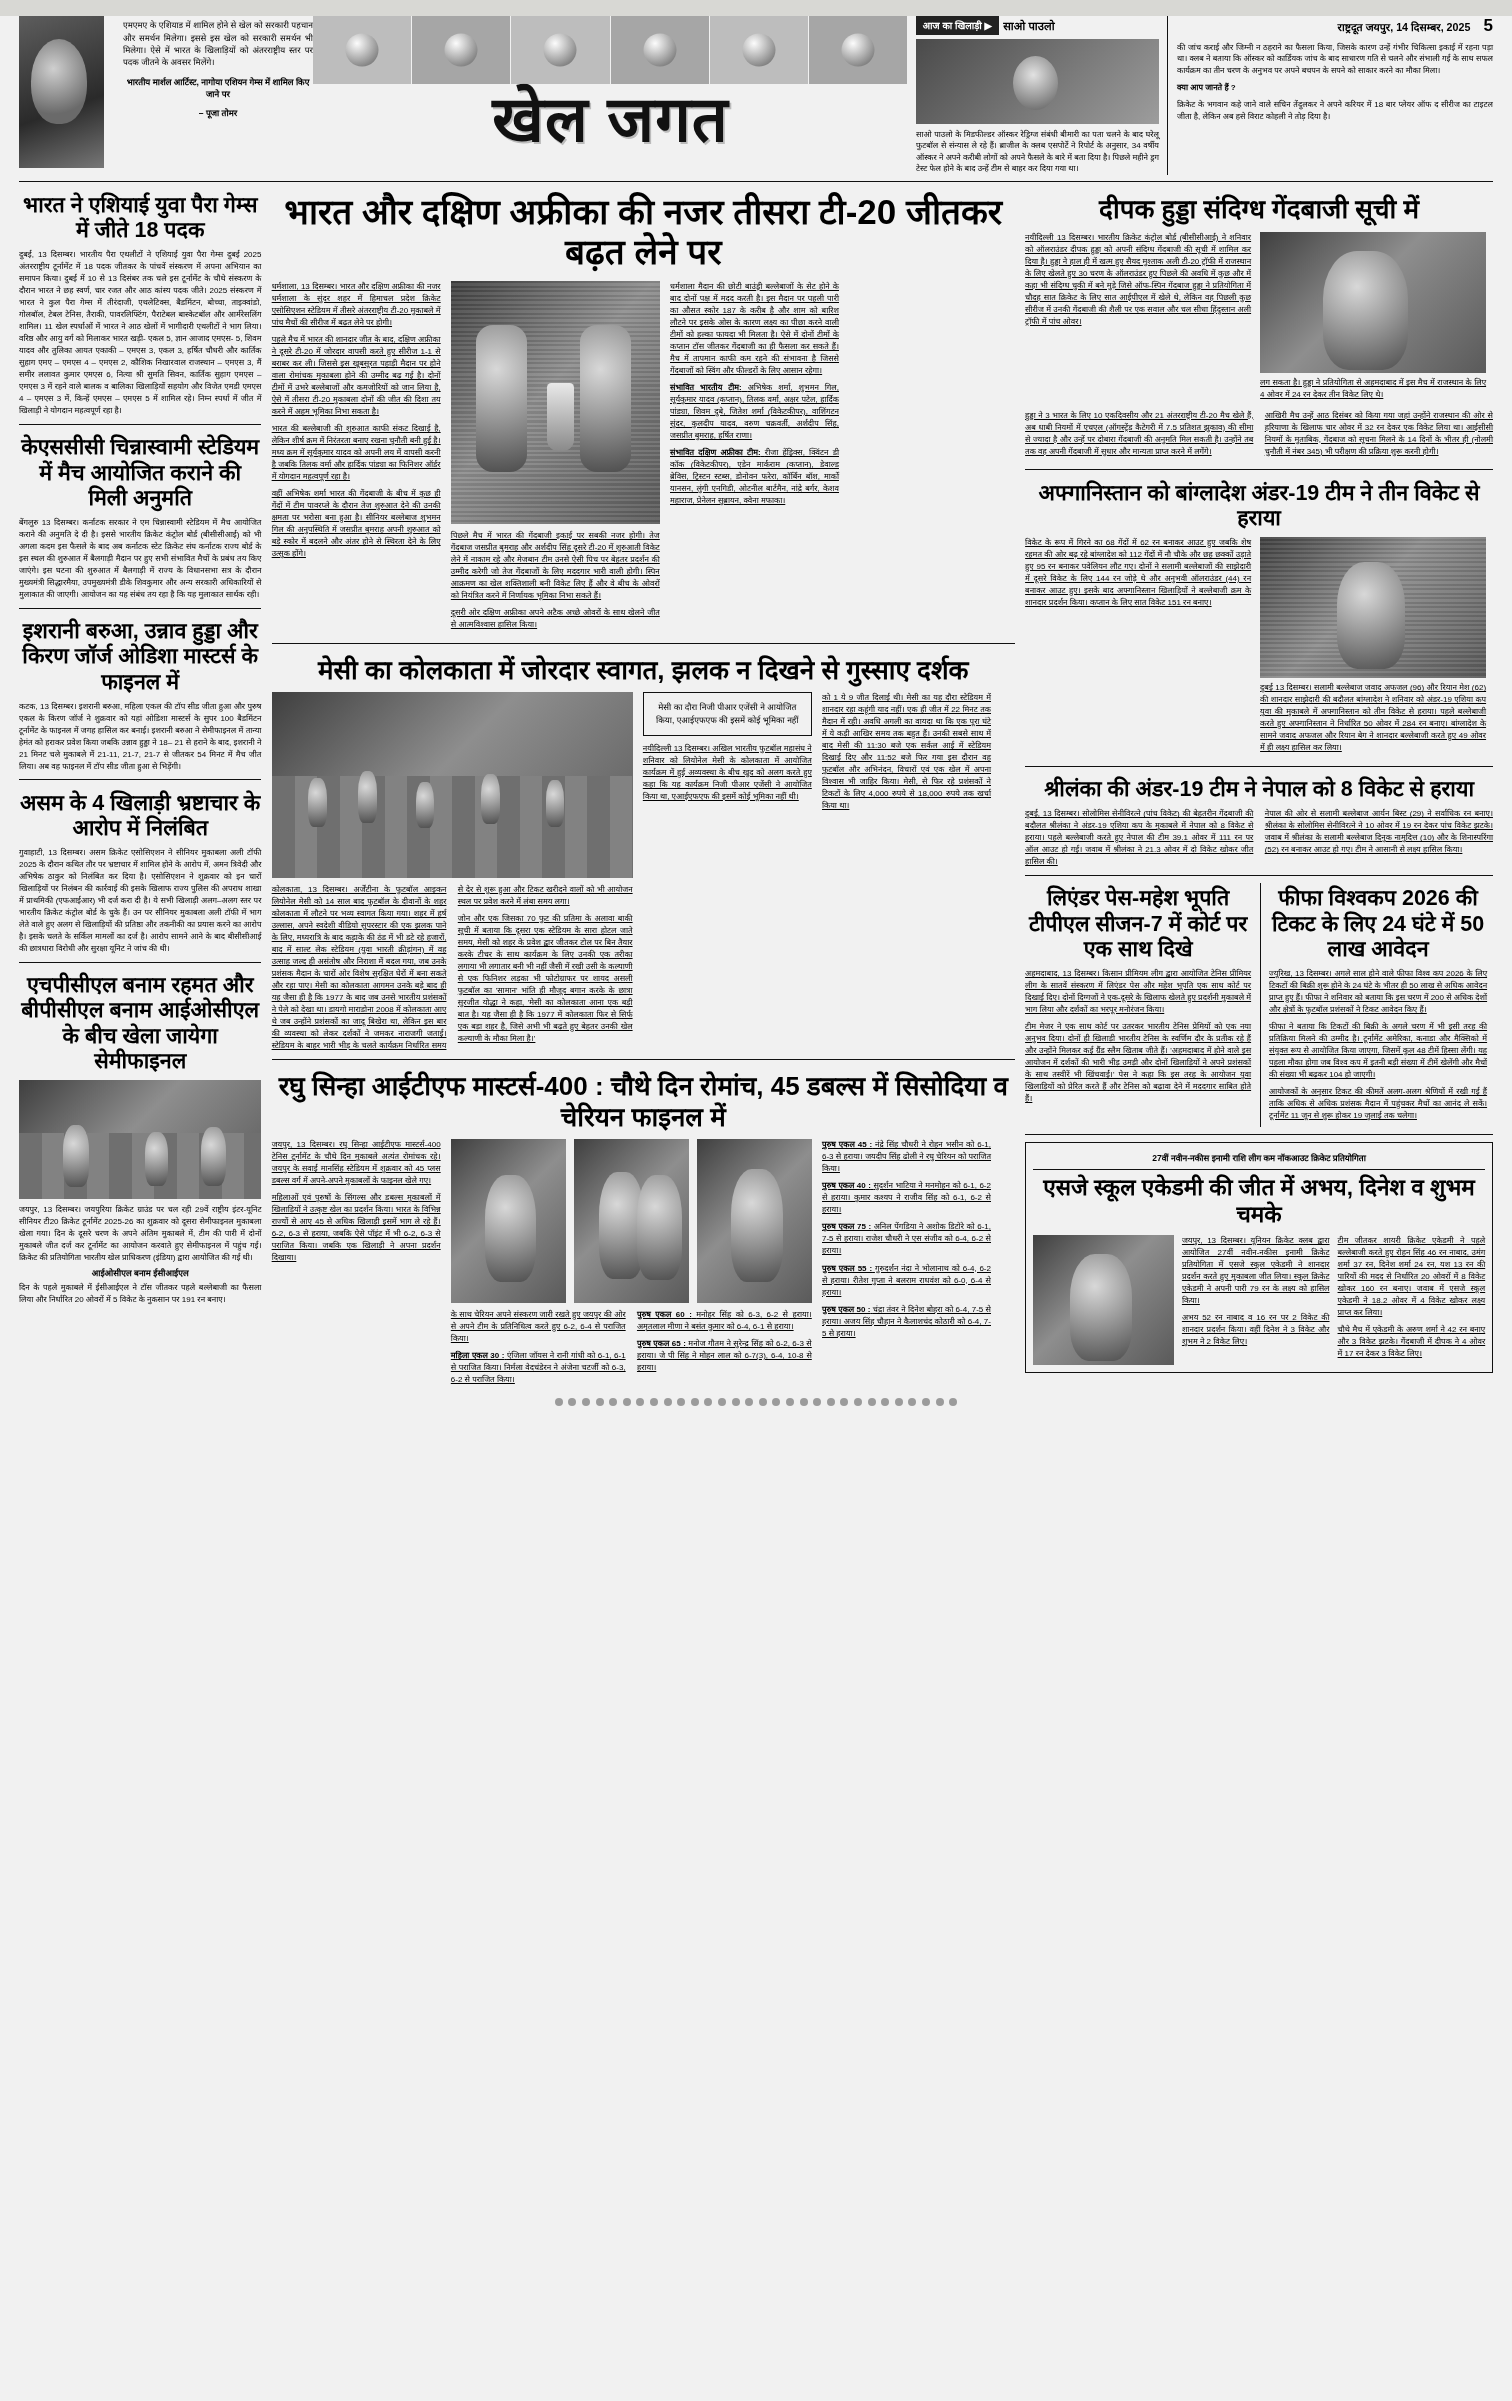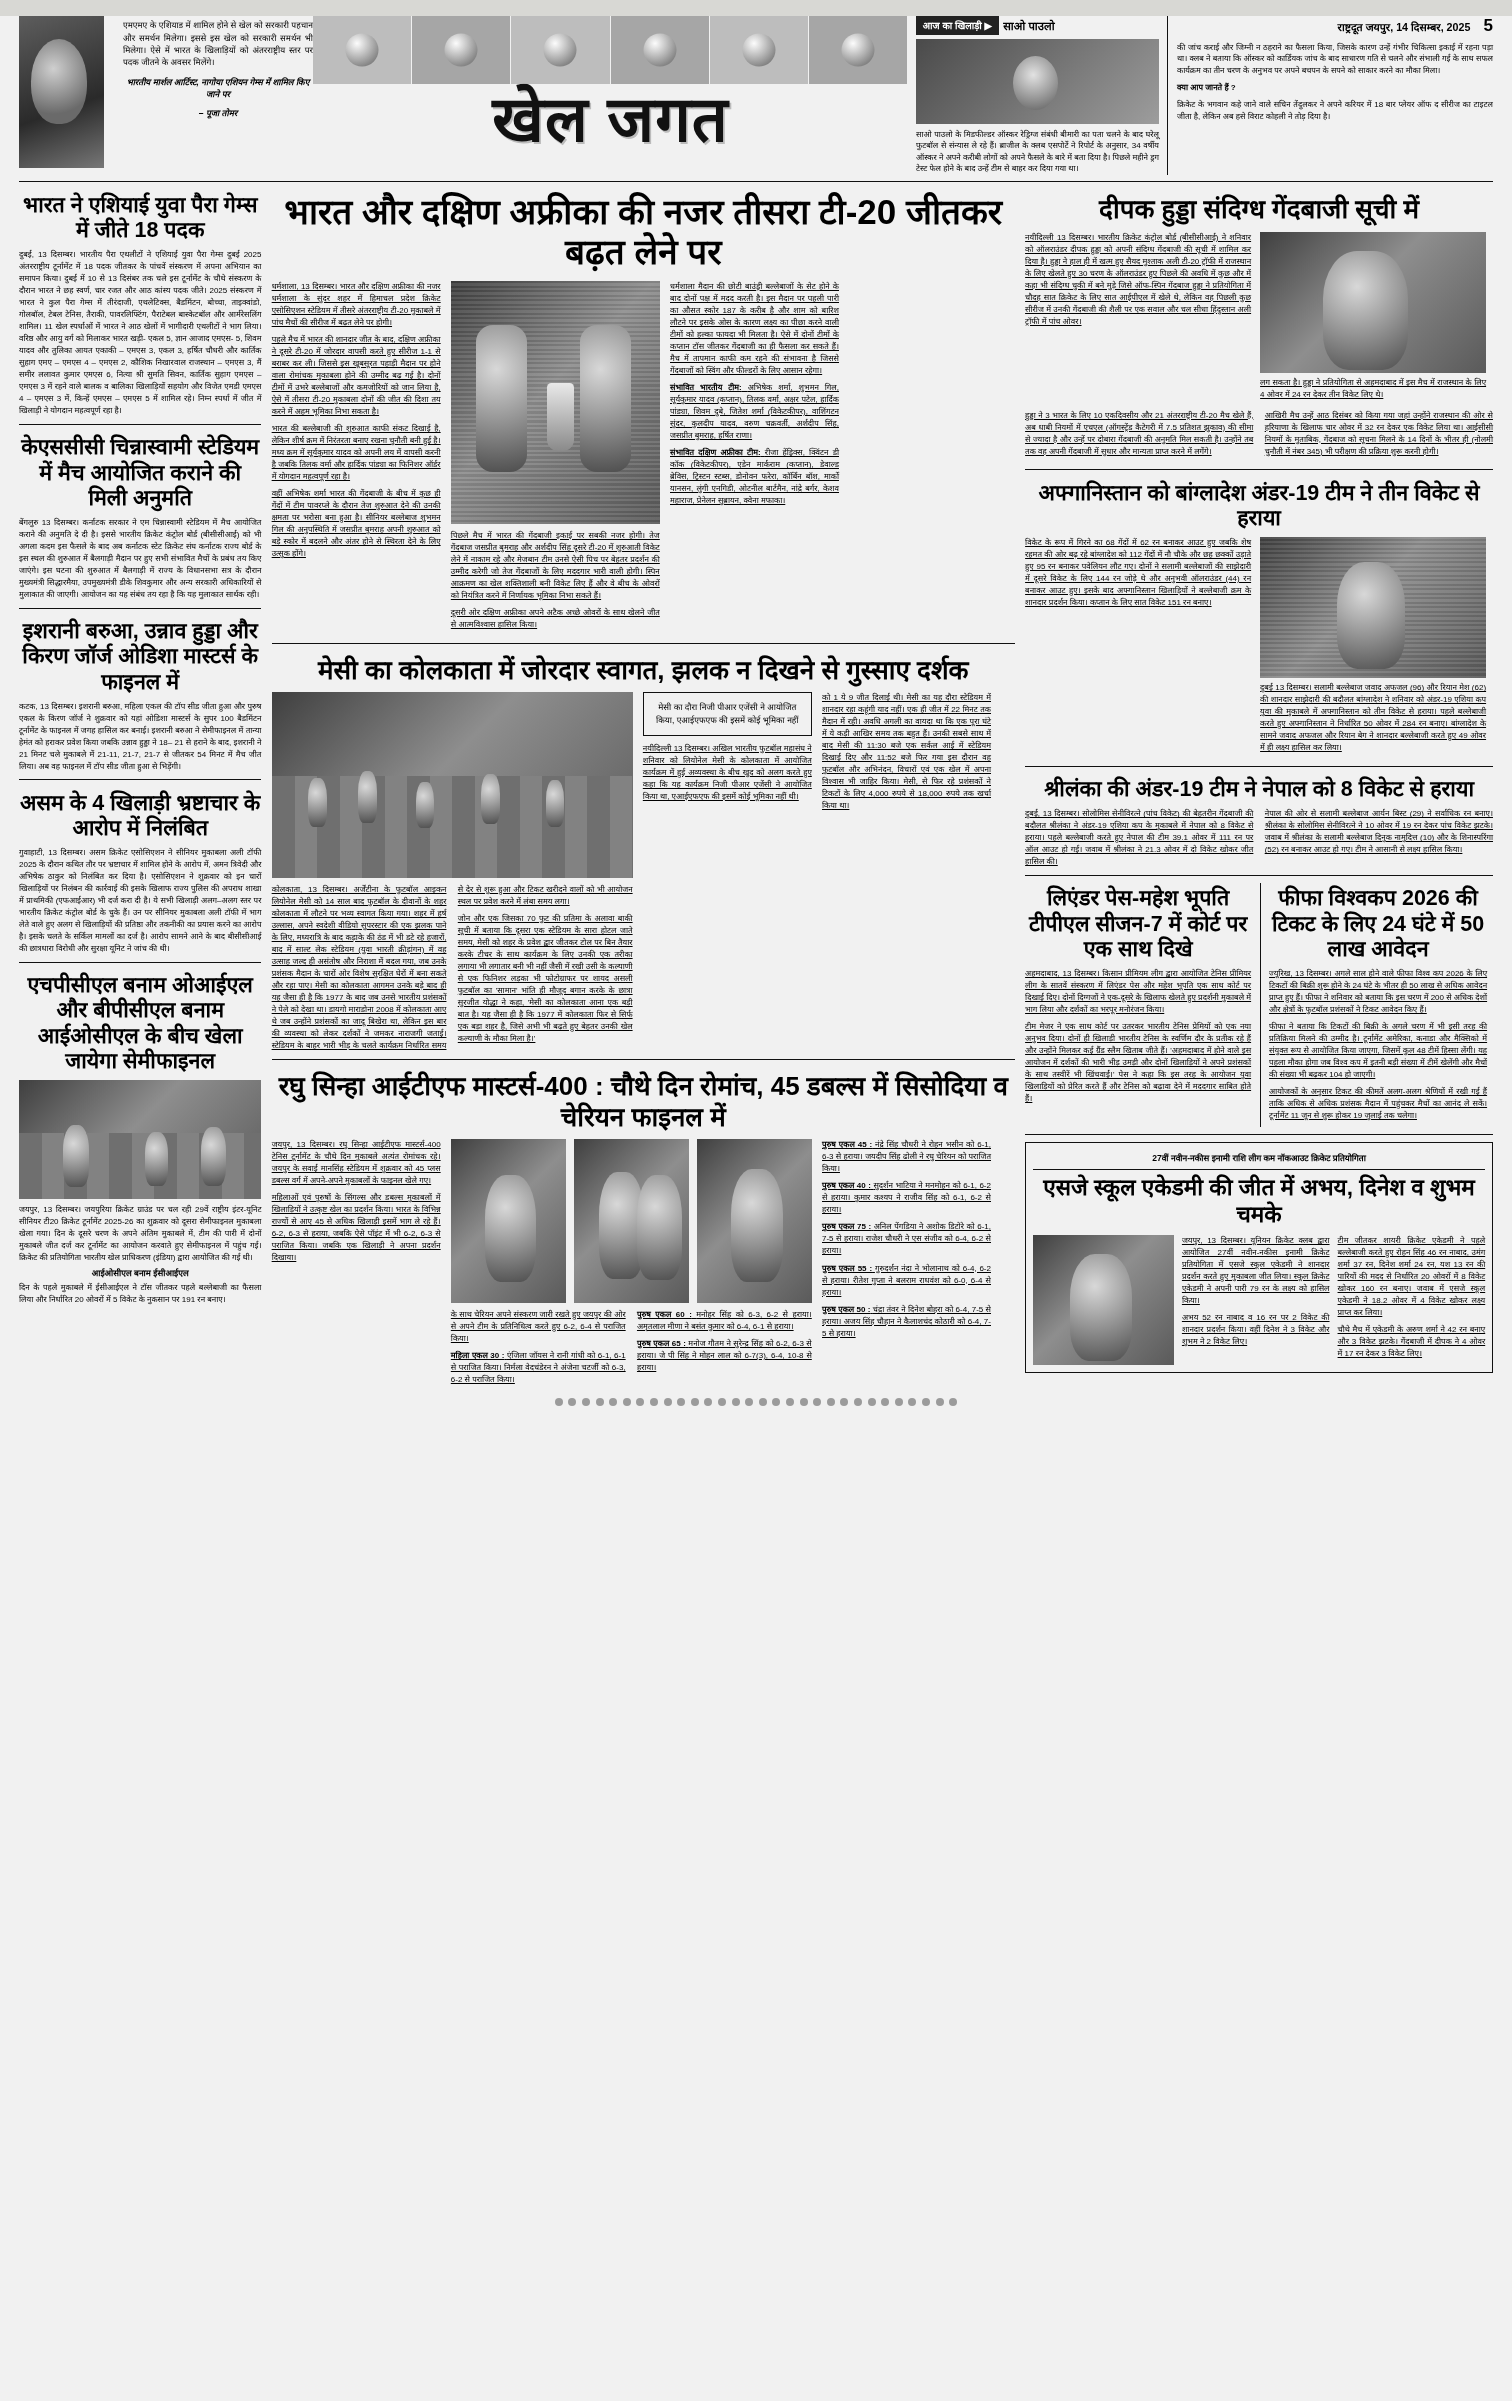--- a/index.html
+++ b/index.html
@@ -8,21 +8,21 @@
     width:1512px;height:2401px;background:#f2f1ee;position:relative;
     box-sizing:border-box;padding:0;
     filter:grayscale(100%);
   }
   
   .masthead{display:flex;align-items:stretch;border-bottom:1.7px solid #111;margin:16px 19px 0 19px;padding-bottom:5.6px;}
   .mast-left{width:294px;display:flex;gap:19px;}
   .mast-photo{width:85px;height:152px;background:linear-gradient(160deg,#5d5d5d,#2a2a2a 60%,#777);position:relative;flex:0 0 85px;}
   .mast-photo:after{content:"";position:absolute;left:12.4px;top:22.6px;width:56px;height:85px;border-radius:50% 50% 45% 45%;background:radial-gradient(circle at 40% 35%,#cfcfcf,#6a6a6a 70%);}
   .mast-left-txt{font-size:8.5px;line-height:1.45;text-align:justify;padding-top:3.4px;}
-  .mast-left-txt .caption{margin-top:8px;text-align:center;font-weight:bold;font-size:8.5px;line-height:1.4;font-style:italic;}
+  .mast-left-txt .caption{margin-top:8px;text-align:center;font-weight:bold;font-size:8.5px;line-height:1.4;}
   .logo-box{flex:1;display:flex;flex-direction:column;align-items:center;justify-content:center;position:relative;}
   .logo-strip{position:absolute;top:0;left:0;right:0;height:68px;display:flex;opacity:.85;}
   .logo-strip div{flex:1;border-right:1.1px solid #f2f1ee;background:#9a9a9a;position:relative;overflow:hidden;}
   .logo-strip div:nth-child(odd){background:#b4b4b4;}
   .logo-strip .ball{position:absolute;left:50%;top:50%;transform:translate(-50%,-50%);width:33px;height:33px;border-radius:50%;background:radial-gradient(circle at 35% 30%,#fff,#444);}
   .khel{font-size:63px;font-weight:bold;letter-spacing:1.1px;margin-top:42px;color:#111;text-shadow:1.7px 1.7px 0 #bbb;}
   .mast-mid{width:243px;padding:0 8px;}
   .aaj-bar{display:flex;align-items:center;gap:4.5px;}
   .aaj-tag{background:#222;color:#fff;font-size:9.6px;font-weight:bold;padding:2.8px 6.8px;}
   .aaj-name{font-size:11.3px;font-weight:bold;}
@@ -140,21 +140,21 @@
       </div>
       <div class="rule"></div>
 
       <div>
         <h2 class="head">असम के 4 खिलाड़ी भ्रष्टाचार के आरोप में निलंबित</h2>
         <div class="body">गुवाहाटी, 13 दिसम्बर। असम क्रिकेट एसोसिएशन ने सीनियर मुकाबला अली टॉफी 2025 के दौरान कथित तौर पर भ्रष्टाचार में शामिल होने के आरोप में, अमन त्रिवेदी और अभिषेक ठाकुर को निलंबित कर दिया है। एसोसिएशन ने शुक्रवार को इन चारों खिलाड़ियों पर निलंबन की कार्रवाई की इसके खिलाफ राज्य पुलिस की अपराध शाखा में प्राथमिकी (एफआईआर) भी दर्ज करा दी है। ये सभी खिलाड़ी अलग–अलग स्तर पर भारतीय क्रिकेट कंट्रोल बोर्ड के चुके हैं। उन पर सीनियर मुकाबला अली टॉफी में भाग लेते वाले हुए अलग से खिलाड़ियों की प्रतिष्ठा और तकनीकी का प्रयास करने का आरोप है। इसके चलते के सर्किल मामलों का दर्ज है। आरोप सामने आने के बाद बीसीसीआई की छात्रधारा विरोधी और सुरक्षा यूनिट ने जांच की थी।</div>
       </div>
       <div class="rule"></div>
 
       <div>
-        <h2 class="head">एचपीसीएल बनाम ओआईएल और बीपीसीएल बनाम आईओसीएल के बीच खेला जायेगा सेमीफाइनल</h2>
+        <h2 class="head">एचपीसीएल बनाम रहमत और बीपीसीएल बनाम आईओसीएल के बीच खेला जायेगा सेमीफाइनल</h2>
         <div class="photo field" style="width:100%;height:119px;margin:4.5px 0 5.6px;">
           <span class="fig" style="left:18%;top:38%;width:26px;height:62px;"></span>
           <span class="fig" style="left:52%;top:44%;width:22.6px;height:54px;"></span>
           <span class="fig" style="left:75%;top:40%;width:25px;height:59px;"></span>
         </div>
         <div class="body">जयपुर, 13 दिसम्बर। जयपुरिया क्रिकेट ग्राउंड पर चल रही 29वें राष्ट्रीय इंटर-यूनिट सीनियर टी20 क्रिकेट टूर्नामेंट 2025-26 का शुक्रवार को दूसरा सेमीफाइनल मुकाबला खेला गया। दिन के दूसरे चरण के अपने अंतिम मुकाबले में, टीम की पारी में दोनों मुकाबले जीत दर्ज कर टूर्नामेंट का आयोजन करवाते हुए सेमीफाइनल में पहुंच गई। क्रिकेट की प्रतियोगिता भारतीय खेल प्राधिकरण (इंडिया) द्वारा आयोजित की गई थी।</div>
         <div class="kicker">आईओसीएल बनाम ईसीआईएल</div>
         <div class="body">दिन के पहले मुकाबले में ईसीआईएल ने टॉस जीतकर पहले बल्लेबाजी का फैसला लिया और निर्धारित 20 ओवरों में 5 विकेट के नुकसान पर 191 रन बनाए।</div>
       </div>
     </div>

